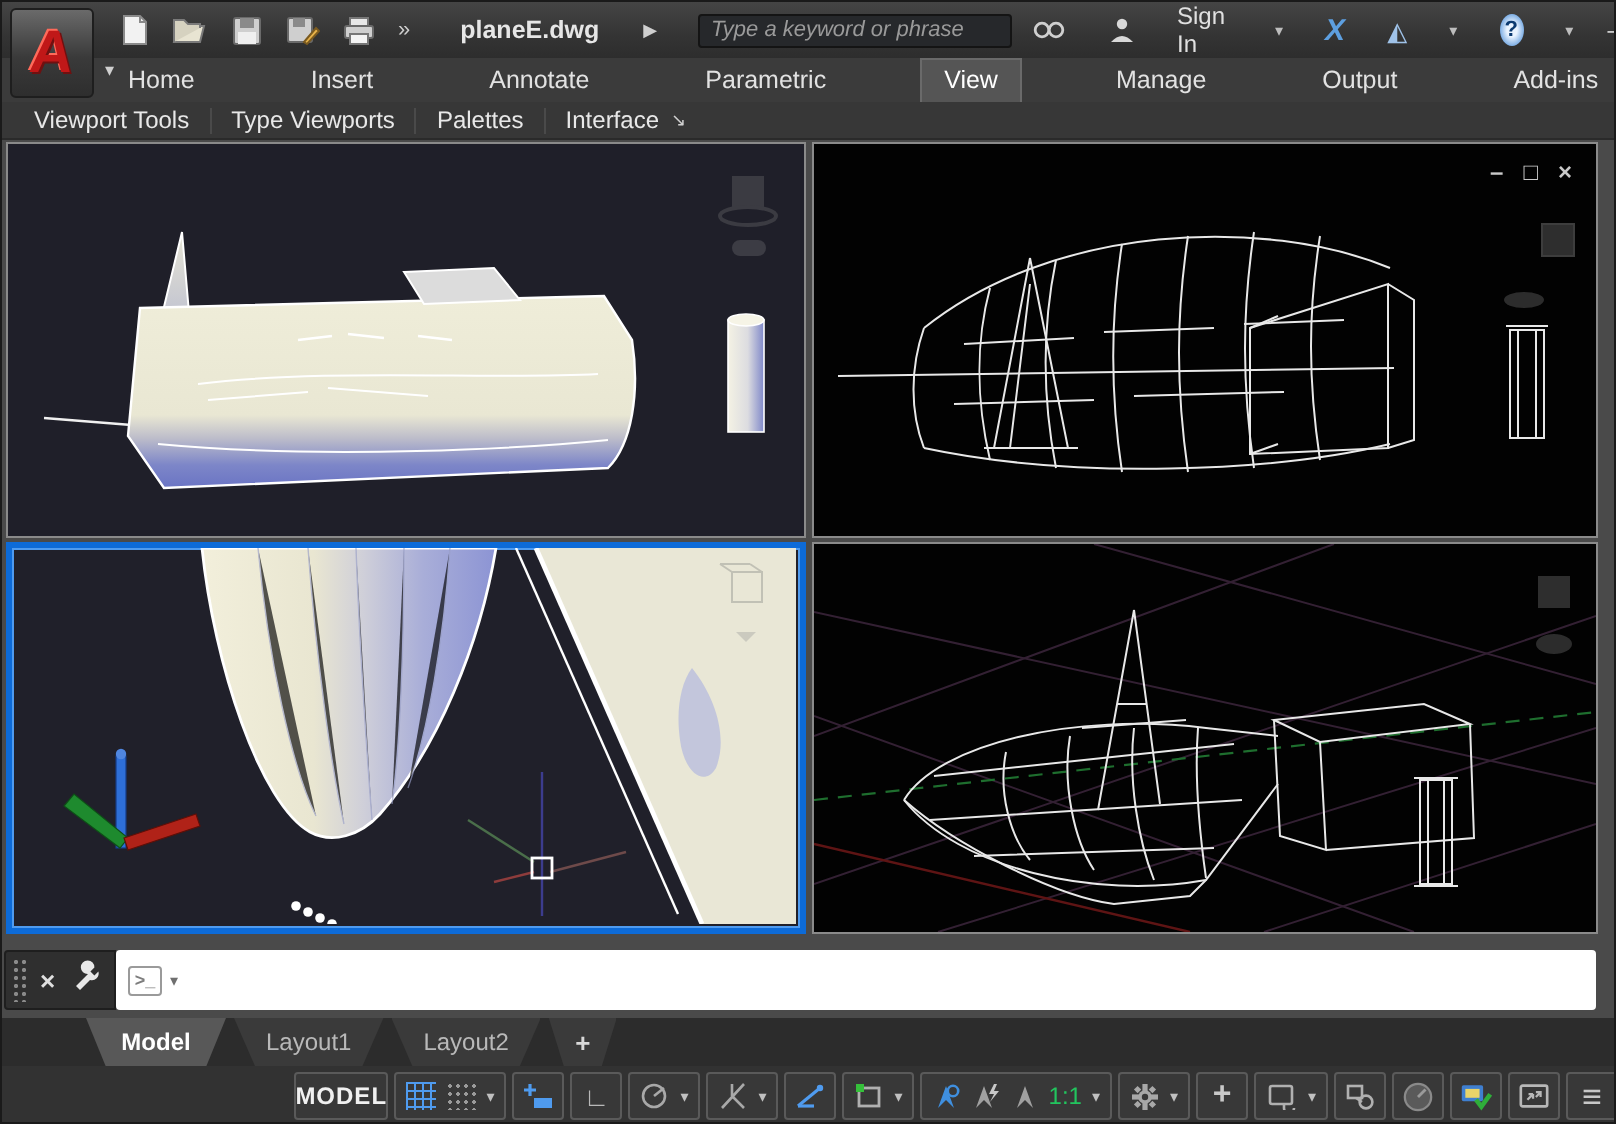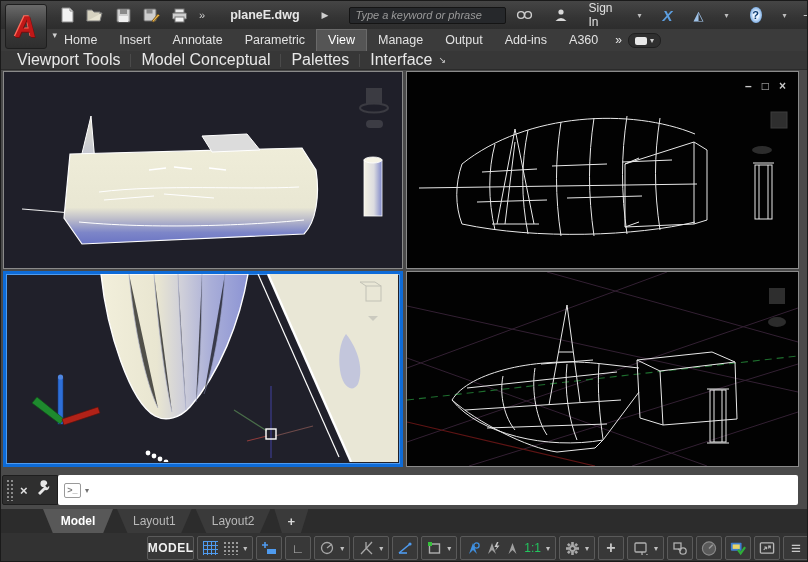--- a/index.html
+++ b/index.html
@@ -32,33 +32,33 @@
   #exchange-x{color:#5d9fe0;font-weight:bold;font-size:15px;font-style:italic;cursor:pointer;}
   #a360-tri{color:#9fc2e8;font-size:13px;cursor:pointer;}
   #help-btn{width:16px;height:16px;border-radius:50%;background:radial-gradient(#eaf4ff 30%,#2f7bd0);
     color:#0b3a70;font-weight:bold;font-size:11px;display:flex;align-items:center;justify-content:center;cursor:pointer;}
   .win-btns{display:flex;align-items:center;gap:4px;margin-left:12px;margin-right:6px;}
   .win-btn{width:17px;height:15px;color:#dcdcdc;font-size:12px;display:flex;align-items:center;
     justify-content:center;cursor:pointer;}
 
   
   #ribbon-tabs{position:absolute;top:28px;left:0;width:808px;height:22px;background:#3b3b3b;
-    display:flex;align-items:flex-end;padding-left:52px;}
+    display:flex;align-items:flex-end;padding-left:52px;gap:36px;}
   .rtab{padding:3px 11px 4px 11px;font-size:12.5px;color:#e2e2e2;cursor:pointer;white-space:nowrap;}
   .rtab.active{background:#555555;border:1px solid #6a6a6a;border-bottom:none;color:#ffffff;}
   #tabs-expand{color:#e8e8e8;font-size:12px;margin:0 6px 4px 6px;cursor:pointer;}
   #ribbon-toggle{display:flex;align-items:center;gap:3px;margin-bottom:3px;cursor:pointer;
     background:#2f2f2f;border:1px solid #1f1f1f;border-radius:7px;padding:2px 6px;}
   #ribbon-toggle .pillbox{width:12px;height:8px;background:#e8e8e8;border-radius:2px;}
   #ribbon-toggle .caret{color:#cfcfcf;font-size:8px;}
 
   
   #panel-row{position:absolute;top:50px;left:0;width:808px;height:19px;background:#373737;
     border-bottom:1px solid #2a2a2a;display:flex;align-items:center;padding-left:6px;}
-  .panel-title{font-size:16px;color:#e8e8e8;padding:0 10px;cursor:pointer;white-space:nowrap;}
+  .panel-title{font-size:12px;color:#e8e8e8;padding:0 10px;cursor:pointer;white-space:nowrap;}
   .panel-sep{width:1px;height:13px;background:#262626;border-right:1px solid #4a4a4a;}
   .panel-arrow{color:#d0d0d0;font-size:9px;margin-left:-4px;cursor:pointer;}
 
   
   #draw-area{position:absolute;top:70px;left:0;width:800px;height:398px;background:#4a4a4a;}
   .vp{position:absolute;overflow:hidden;}
   #vp-tl{left:2px;top:0;width:400px;height:198px;background:#1f1f29;border:1px solid #8a8a8a;}
   #vp-tr{left:405px;top:0;width:393px;height:198px;background:#020202;border:1px solid #8a8a8a;}
   #vp-bl{left:2px;top:200px;width:400px;height:196px;background:#20202a;border:3px solid #0d6bd8;
     box-shadow:inset 0 0 0 1px #4f9bef;}
@@ -209,21 +209,21 @@
     <span id="tabs-expand">»</span>
     <div id="ribbon-toggle">
       <span class="pillbox"></span>
       <span class="caret">▾</span>
     </div>
   </div>
 
   <div id="panel-row">
     <span class="panel-title">Viewport Tools</span>
     <span class="panel-sep"></span>
-    <span class="panel-title">Model Conceptual</span>
+    <span class="panel-title">Type Viewports</span>
     <span class="panel-sep"></span>
     <span class="panel-title">Palettes</span>
     <span class="panel-sep"></span>
     <span class="panel-title">Interface</span>
     <span class="panel-arrow">↘</span>
   </div>
 
   <div id="draw-area">
 
     <div class="vp" id="vp-tl">

